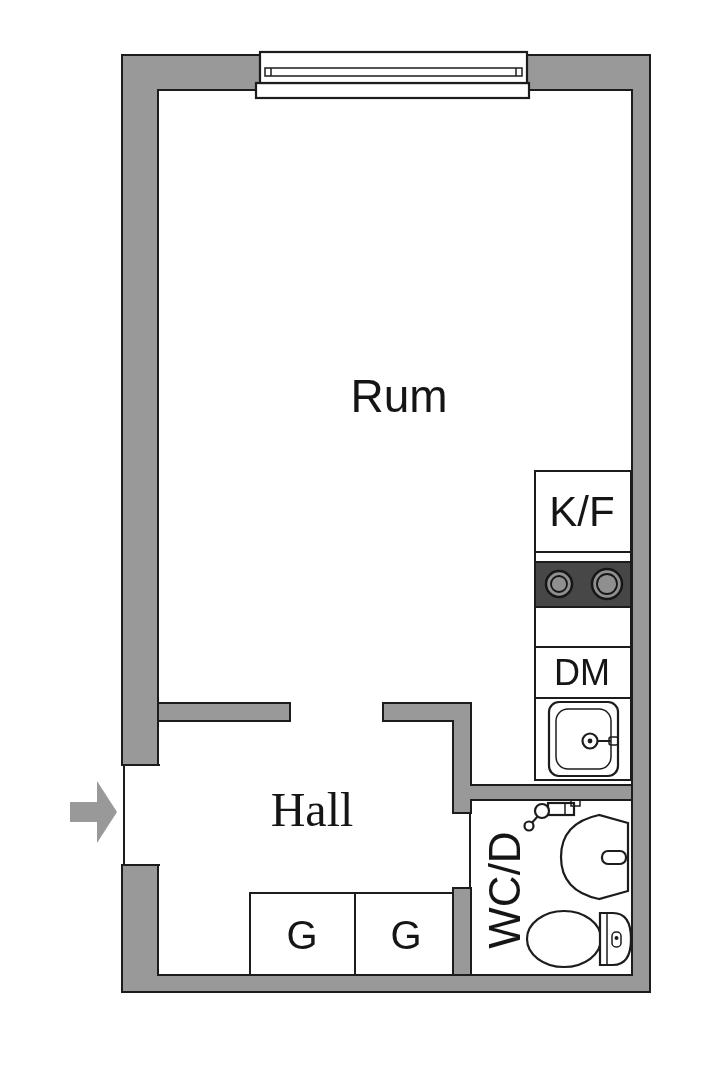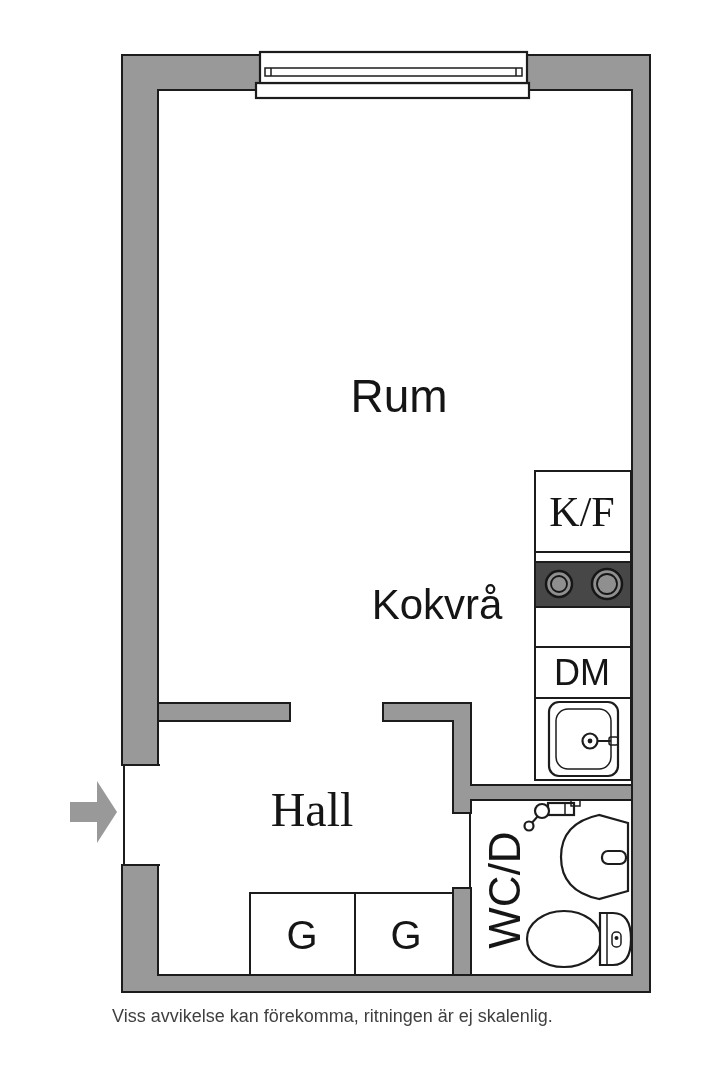--- a/index.html
+++ b/index.html
@@ -27,21 +27,21 @@
   .dot{fill:var(--outline);stroke:none;}
   
   .lbl{
     position:absolute; color:var(--text); white-space:nowrap;
     transform:translate(-50%,-50%); line-height:1;
   }
   .lbl-rum   {left:399px;top:396px;font-size:46px;}
   .lbl-kokvra{left:437px;top:605px;font-size:42px;}
   .lbl-hall  {left:312px;top:810px;font-size:48px;font-family:Liberation Serif, serif;}
   .lbl-wcd   {left:505px;top:890px;font-size:44px;transform:translate(-50%,-50%) rotate(-90deg);}
-  .lbl-kf    {left:582px;top:512px;font-size:42px;font-family:Liberation Serif, serif;}
+  .lbl-kf    {left:582px;top:512px;font-size:42px;}
   .lbl-dm    {left:582px;top:673px;font-size:36px;}
   .lbl-g1    {left:302px;top:935px;font-size:40px;}
   .lbl-g2    {left:406px;top:935px;font-size:40px;}
   .disclaimer{
     position:absolute;left:112px;top:1006px;font-size:18px;
     color:var(--disclaimer);transform:none;
   }
 </style>
 </head>
 <body>
@@ -120,22 +120,20 @@
       <path class="fx" d="M600,913 L613,913 Q631,913 631,939 Q631,965 613,965 L600,965 Z"></path>
       <line class="ln-thin" x1="607" y1="914" x2="607" y2="964"></line>
       <rect class="fx-thin" x="612" y="932" width="9" height="15" rx="4" fill="#fff"></rect>
       <circle class="dot" cx="616.5" cy="938" r="2"></circle>
     </g>
 
     <polygon class="arrow" points="70,802 97,802 97,781 117,812 97,843 97,822 70,822"></polygon>
   </svg>
 
   <div class="lbl lbl-rum">Rum</div>
-  <div class="lbl lbl-kokvra">Kokvrå</div>
   <div class="lbl lbl-hall">Hall</div>
   <div class="lbl lbl-wcd">WC/D</div>
   <div class="lbl lbl-kf">K/F</div>
   <div class="lbl lbl-dm">DM</div>
   <div class="lbl lbl-g1">G</div>
   <div class="lbl lbl-g2">G</div>
 
-  <div class="disclaimer">Viss avvikelse kan förekomma, ritningen är ej skalenlig.</div>
 </div>
 
 </body></html>

